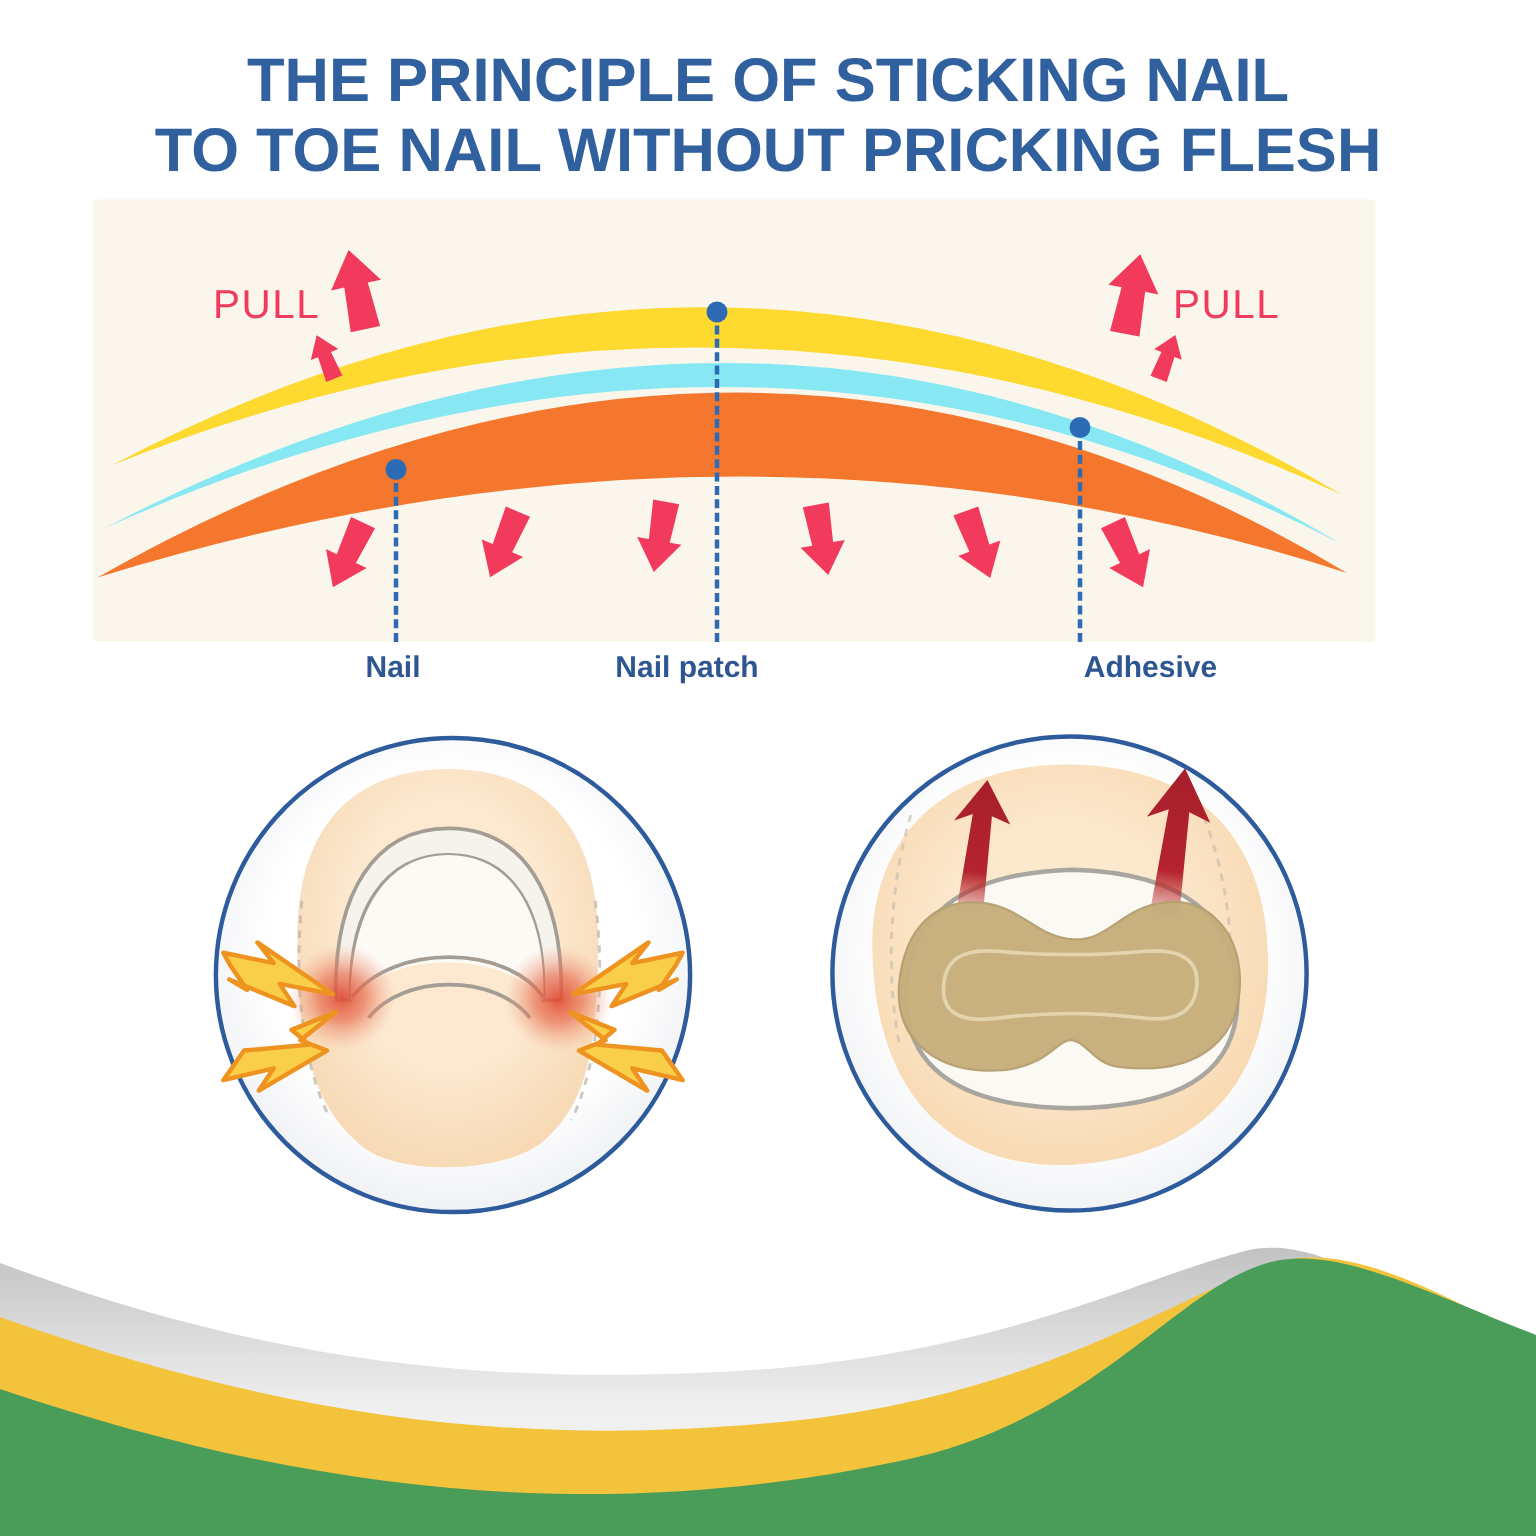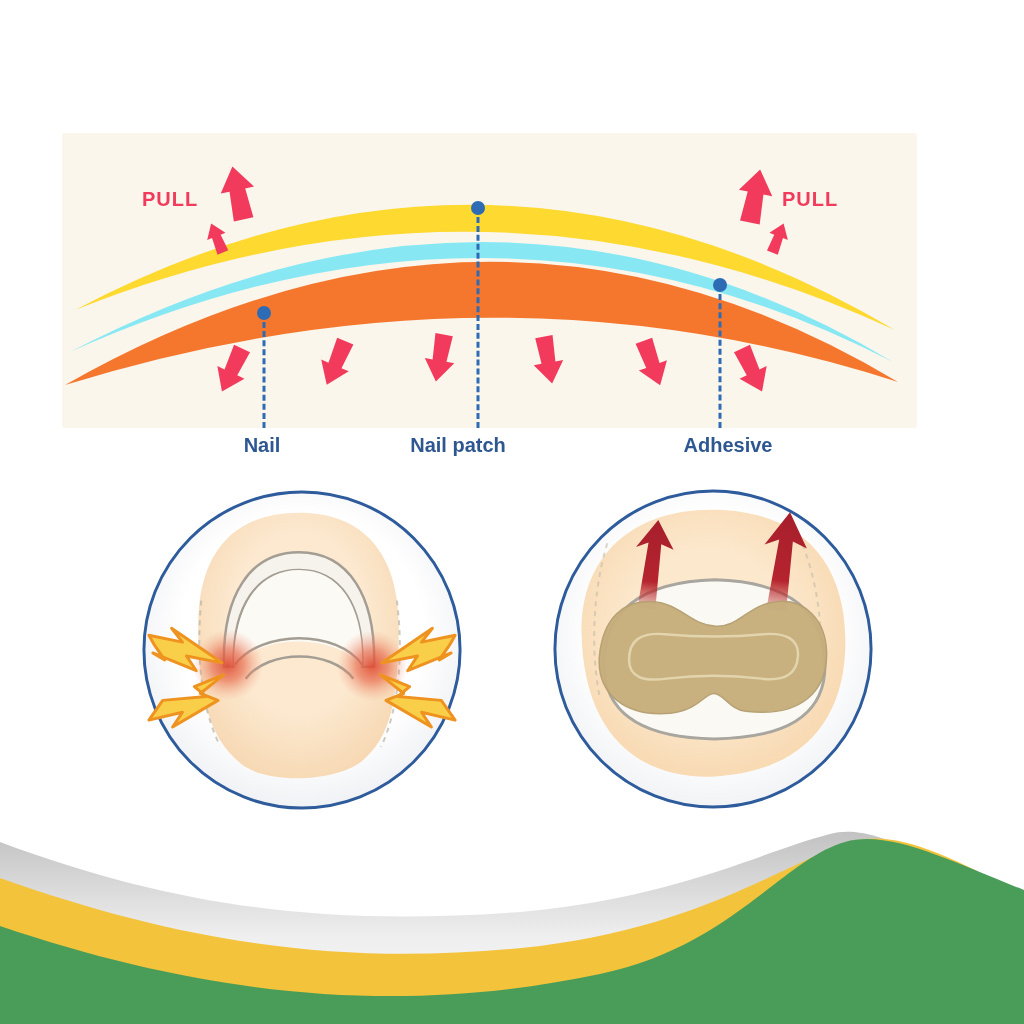--- a/index.html
+++ b/index.html
@@ -15,21 +15,21 @@
     font-weight:bold;font-size:41px;line-height:47px;
     color:#31609e;letter-spacing:0px;
   }
   
   .panel{
     left:62px;top:133px;width:855px;height:295px;
     background:#faf6ec;border-radius:3px;
   }
   .diagram-svg{left:0;top:130px;width:1024px;height:340px;}
   .pull{
-    font-weight:bold;font-size:20px;color:#f13a5c;letter-spacing:1px;
+    font-weight:normal;font-size:27px;color:#f13a5c;letter-spacing:1px;
   }
   .pull.left{left:142px;top:188px;}
   .pull.right{left:782px;top:188px;}
   
   .pointer-dot{
     width:14px;height:14px;border-radius:50%;background:#2d6bb4;
     transform:translate(-50%,-50%);
   }
   .pointer-line{
     width:0;border-left:3px dashed #2d6bb4;transform:translateX(-50%);
@@ -43,20 +43,22 @@
   .circle-illus svg{width:100%;height:100%;display:block;}
   .circle-left{left:139px;top:487px;}
   .circle-right{left:550px;top:486px;}
   
   .wave-svg{left:0;top:814px;width:1024px;height:210px;}
 </style>
 </head>
 <body>
 
 <div class="abs title">
+  <div>THE PRINCIPLE OF STICKING NAIL</div>
+  <div>TO TOE NAIL WITHOUT PRICKING FLESH</div>
 </div>
 
 <div class="abs panel"></div>
 
 <svg class="abs diagram-svg" viewBox="0 0 1024 340">
   <defs>
     <path id="arr" d="M0,-27 L17,-3 L8,-3 L10,27 L-10,27 L-8,-3 L-17,-3 Z"></path>
   </defs>
 
   <path d="M75,180 Q490,-40 895,200 Q490,14 75,180 Z" fill="#fed930"></path>
@@ -90,21 +92,21 @@
 
 <div class="abs pointer-dot" style="left:264px;top:313px;"></div>
 <div class="abs pointer-line" style="left:264px;top:322px;height:106px;"></div>
 <div class="abs pointer-dot" style="left:478px;top:208px;"></div>
 <div class="abs pointer-line" style="left:478px;top:217px;height:211px;"></div>
 <div class="abs pointer-dot" style="left:720px;top:285px;"></div>
 <div class="abs pointer-line" style="left:720px;top:294px;height:134px;"></div>
 
 <div class="abs layer-label" style="left:262px;">Nail</div>
 <div class="abs layer-label" style="left:458px;">Nail patch</div>
-<div class="abs layer-label" style="left:728px;">Adhesive</div>
+<div class="abs layer-label" style="left:767px;">Adhesive</div>
 
 <div class="abs circle-illus circle-left">
 <svg viewBox="0 0 330 330">
   <defs>
     <radialGradient id="cbgL" cx="50%" cy="45%" r="70%">
       <stop offset="55%" stop-color="#ffffff"></stop>
       <stop offset="100%" stop-color="#e2e5eb"></stop>
     </radialGradient>
     <radialGradient id="skinL" cx="50%" cy="42%" r="75%">
       <stop offset="45%" stop-color="#fce9d0"></stop>

